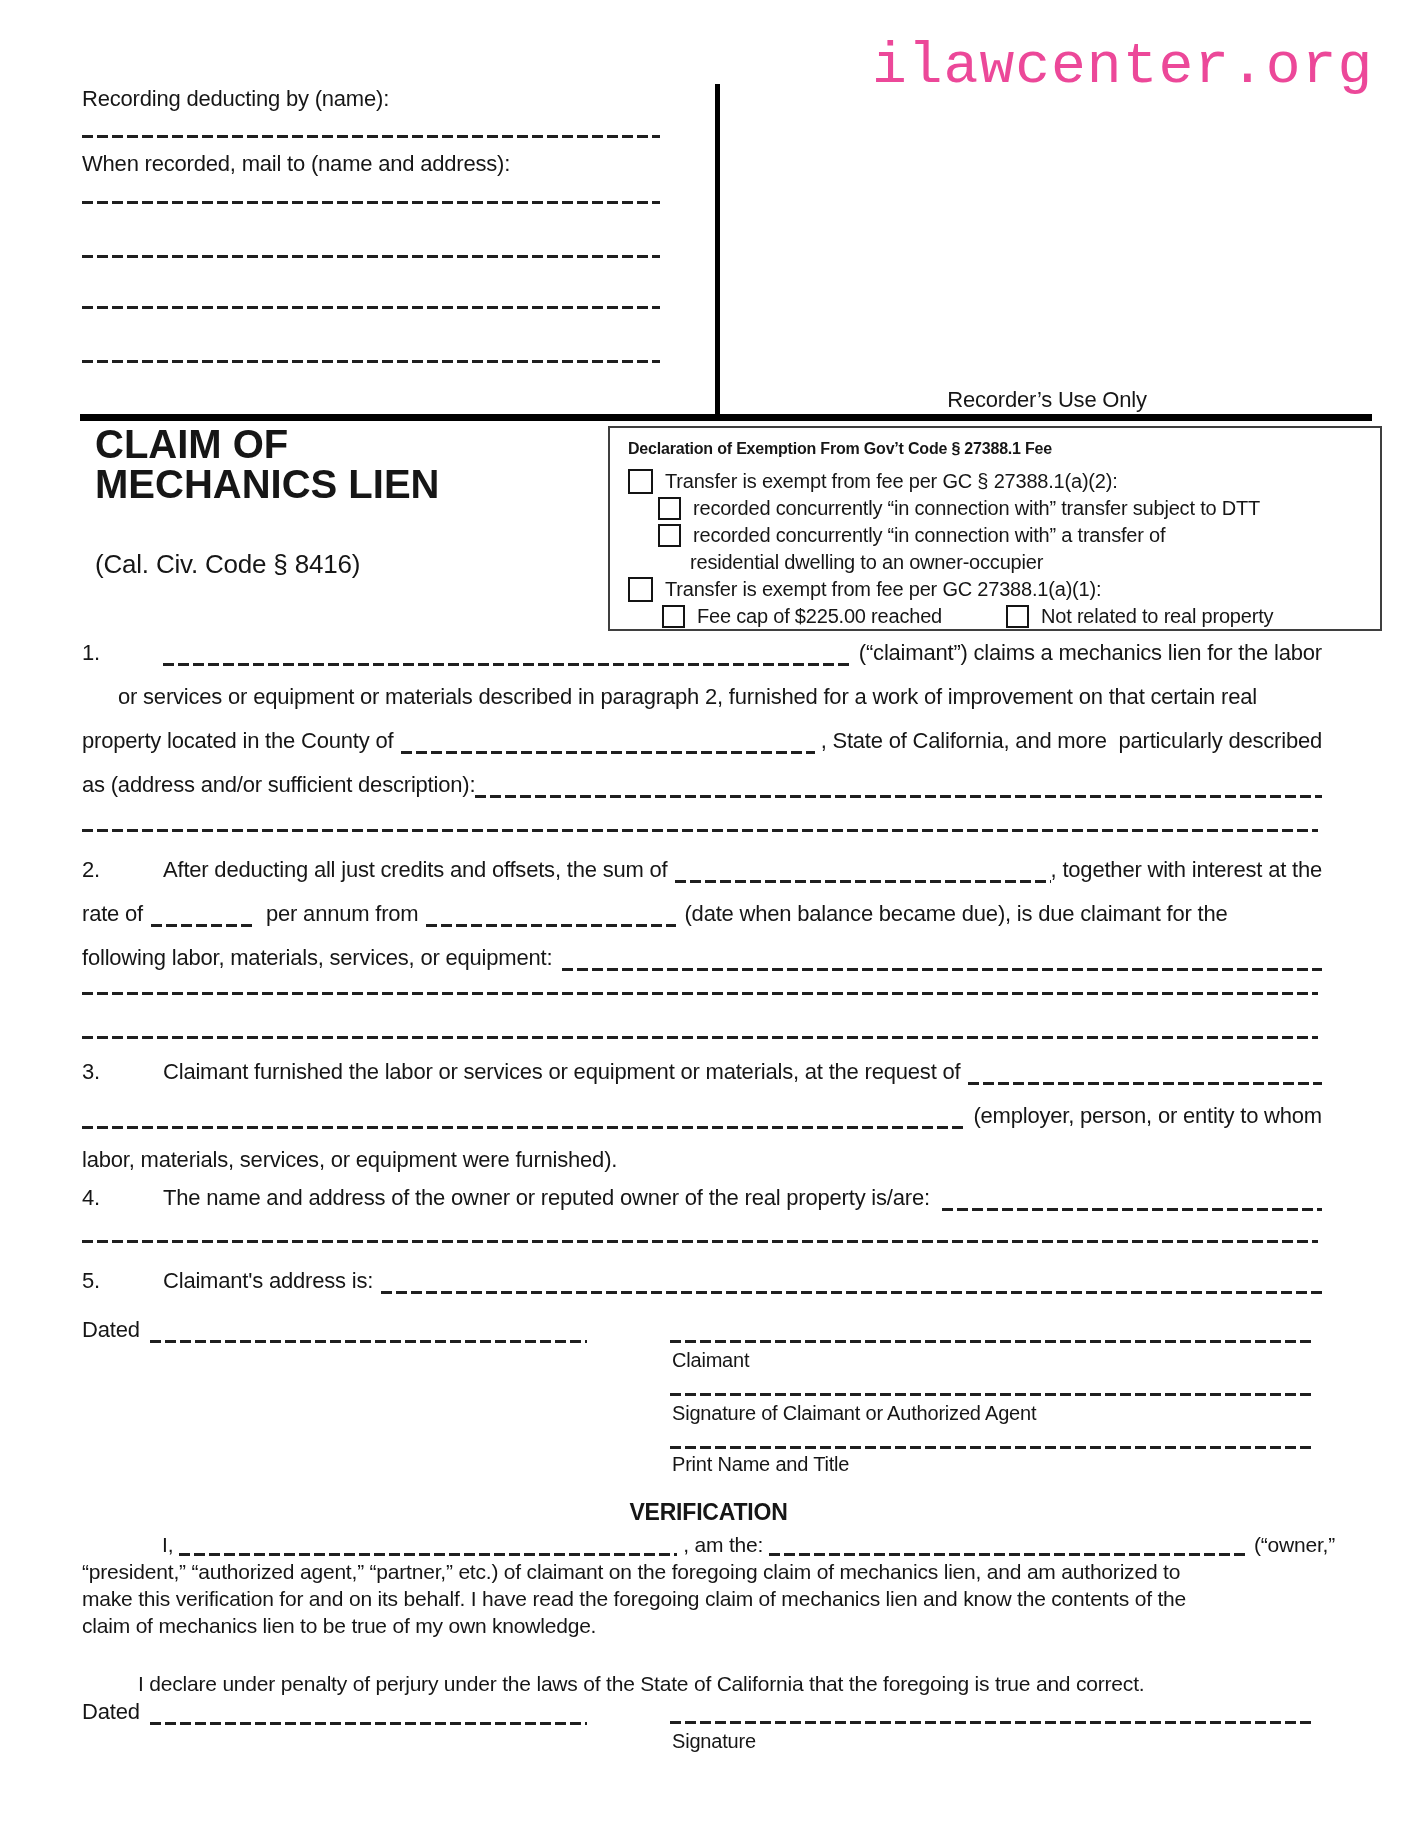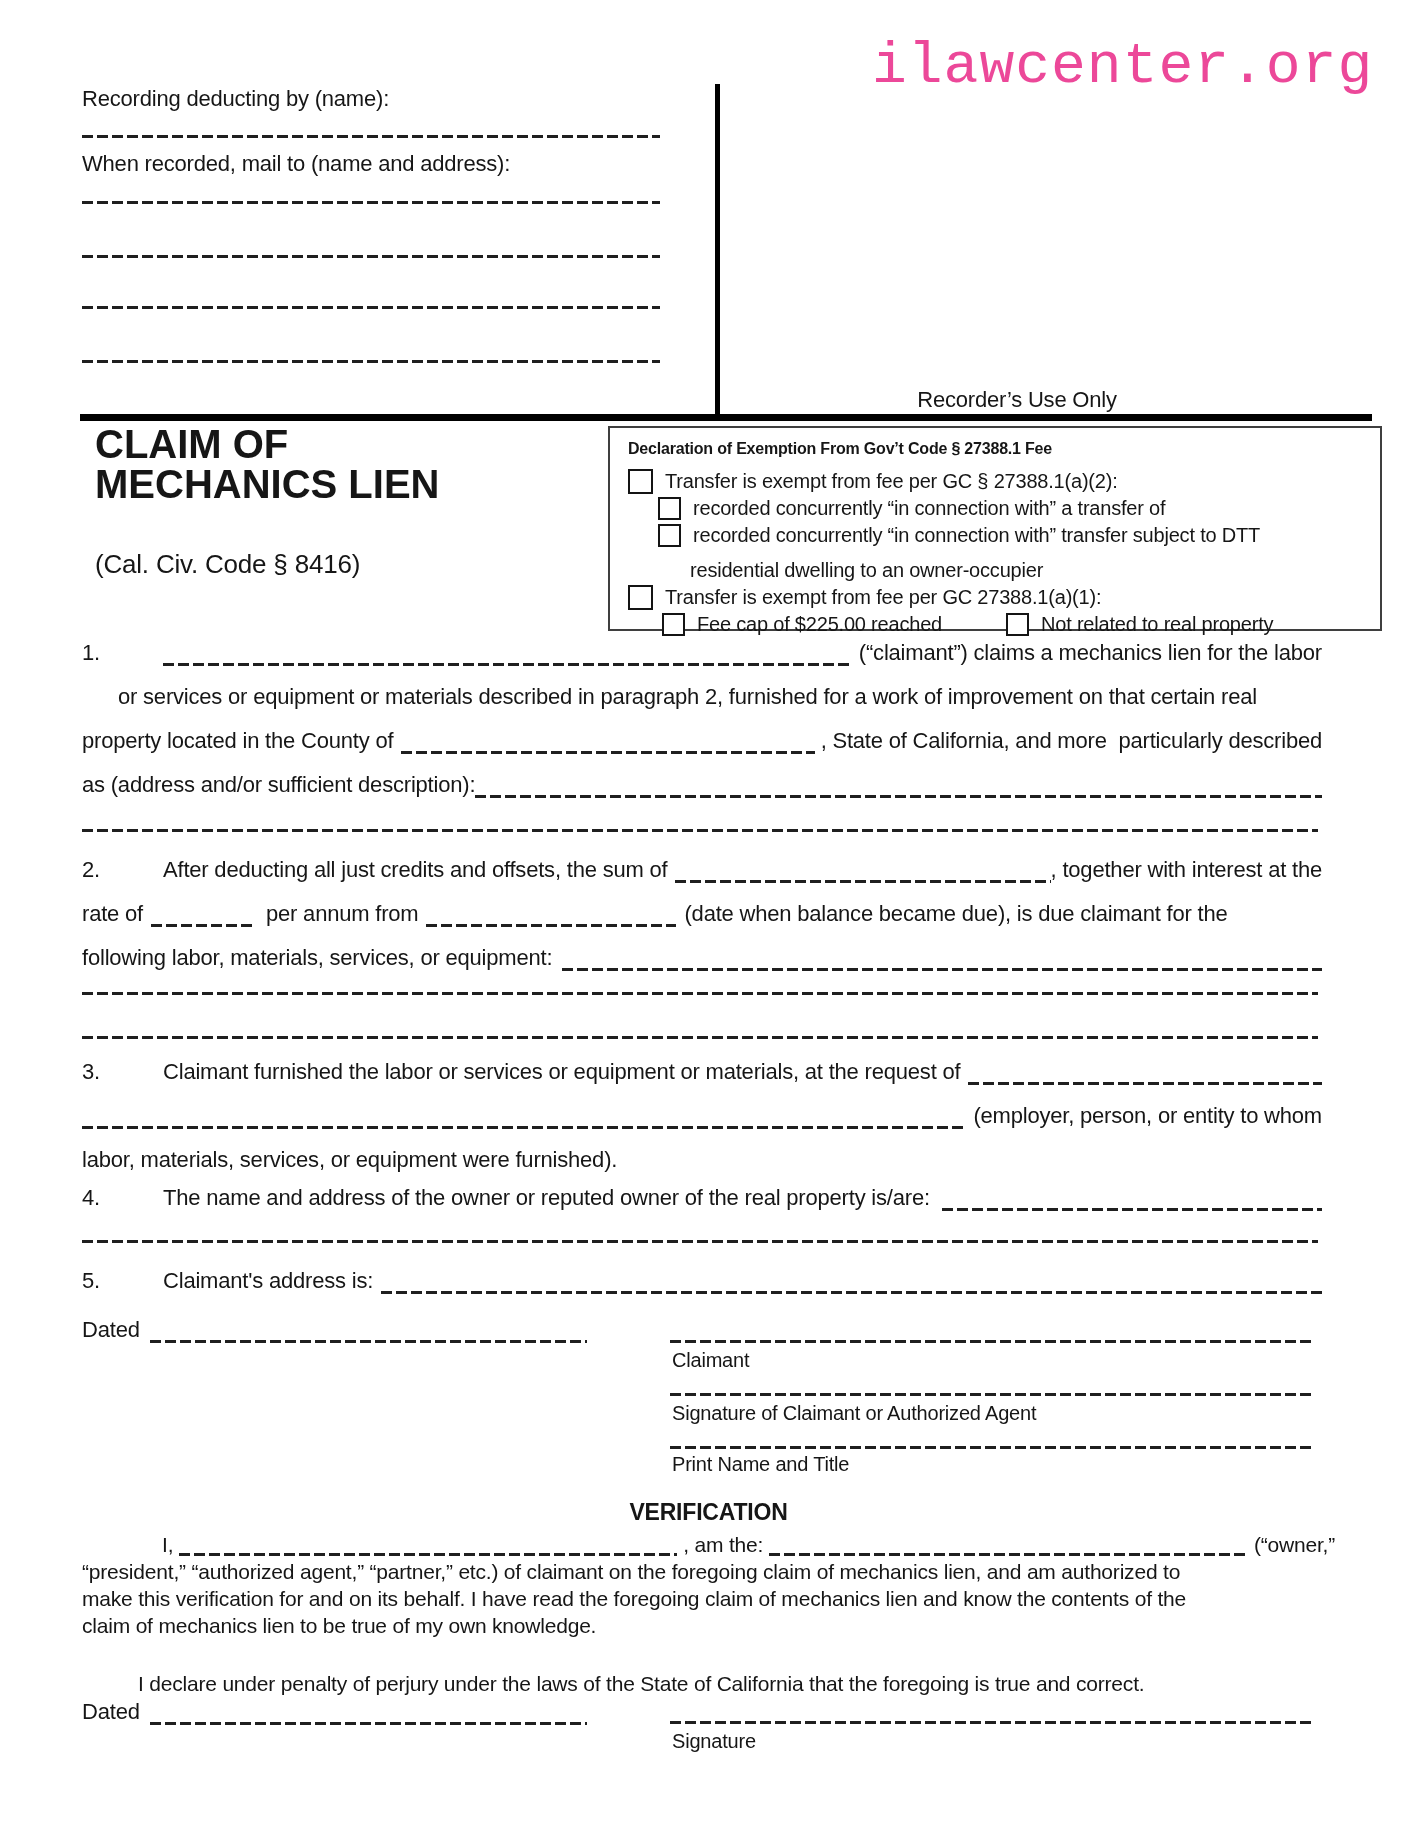--- a/index.html
+++ b/index.html
@@ -20,34 +20,34 @@
     background:repeating-linear-gradient(90deg,#1f1f1f 0 11px,transparent 11px 15px);}
   .hrblank{position:absolute; left:82px; width:1236px; height:3px;
     background:repeating-linear-gradient(90deg,#1f1f1f 0 11px,transparent 11px 15px);}
   .row{position:absolute; left:82px; width:1240px; display:flex; align-items:flex-end;
     font-size:22px; line-height:30px;}
   .num{width:81px; flex:0 0 81px;}
   .site{position:absolute; left:872px; top:34px; font-family:"Liberation Mono", monospace;
     font-size:58px; color:#ec4899; letter-spacing:1px; white-space:pre;}
   .vline{position:absolute; left:715px; top:84px; width:5px; height:330px; background:#000;}
   .thick{position:absolute; left:80px; top:414px; width:1292px; height:7px; background:#000;}
-  .recuse{position:absolute; left:690px; top:386px; width:654px; text-align:center;
+  .recuse{position:absolute; left:720px; top:386px; width:654px; text-align:center;
     font-size:22px; line-height:28px;}
   .doc-title{position:absolute; left:95px; top:424px; font-size:40px; font-weight:bold;
     line-height:40px; letter-spacing:0;}
   .code-ref{position:absolute; left:95px; top:549px; font-size:26px; font-weight:normal;}
   .box{position:absolute; left:608px; top:426px; width:770px; height:201px;
     border:2px solid #3f3f3f; background:#fff;}
   .box-title{margin:8px 0 6px 18px; font-size:16px; font-weight:bold; line-height:26px;}
   .xrow{display:flex; align-items:center; font-size:20px; line-height:27px; white-space:pre;}
   .cb{flex:0 0 auto; width:19px; height:19px; border:2px solid #141414; background:#fff; margin-right:12px;}
   .cb.big{width:21px; height:21px;}
   .ind1{margin-left:18px;}
   .ind2{margin-left:48px;}
-  .ind3{margin-left:80px;margin-top:8px;}
+  .ind3{margin-left:80px;}
   .ind2b{margin-left:52px;}
   .sigcol-line{position:absolute; left:670px; width:644px; height:3px;
     background:repeating-linear-gradient(90deg,#1f1f1f 0 11px,transparent 11px 15px);}
   .siglbl{position:absolute; left:672px; font-size:20px; line-height:24px;}
   .vhead{position:absolute; left:82px; width:1253px; text-align:center; font-size:23px;
     font-weight:bold; line-height:28px;}
   .vrow{position:absolute; left:82px; width:1253px; display:flex; align-items:flex-end;
     font-size:21px; line-height:27px;}
   .ml6{margin-left:6px;} .ml8{margin-left:8px;} .ml10{margin-left:10px;} .ml12{margin-left:12px;}
   .mr6{margin-right:6px;} .mr8{margin-right:8px;} .mr10{margin-right:10px;}
@@ -79,25 +79,25 @@
   <div class="code-ref">(Cal. Civ. Code §  8416)</div>
 
   <div class="box">
     <div class="box-title">Declaration of Exemption From Gov’t Code § 27388.1 Fee</div>
     <div class="xrow ind1">
       <span class="cb big"></span>
       <span class="t">Transfer is exempt from fee per GC § 27388.1(a)(2):</span>
     </div>
     <div class="xrow ind2">
       <span class="cb"></span>
-      <span class="t">recorded concurrently “in connection with” a transfer of</span>
+      <span class="t">recorded concurrently “in connection with” transfer subject to DTT</span>
     </div>
     <div class="xrow ind2">
       <span class="cb"></span>
-      <span class="t">recorded concurrently “in connection with” transfer subject to DTT</span>
+      <span class="t">recorded concurrently “in connection with” a transfer of</span>
     </div>
     <div class="xrow ind3">
       <span class="t">residential dwelling to an owner-occupier</span>
     </div>
     <div class="xrow ind1">
       <span class="cb big"></span>
       <span class="t">Transfer is exempt from fee per GC 27388.1(a)(1):</span>
     </div>
     <div class="xrow ind2b">
       <span class="cb"></span>

